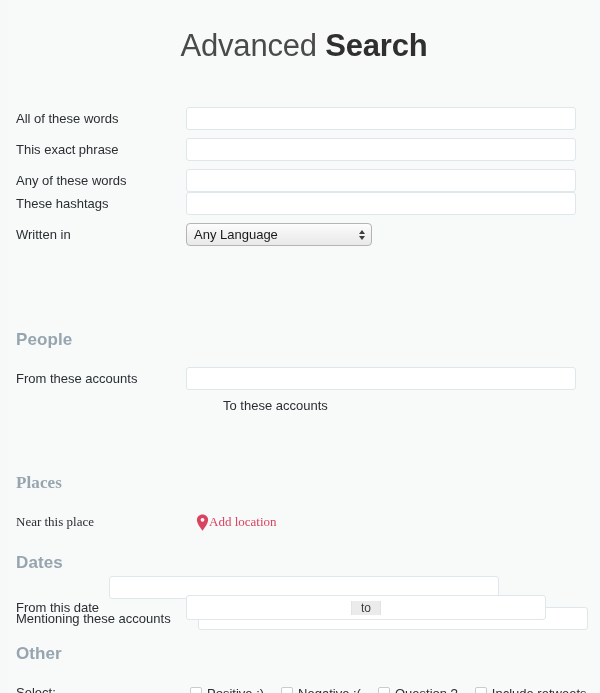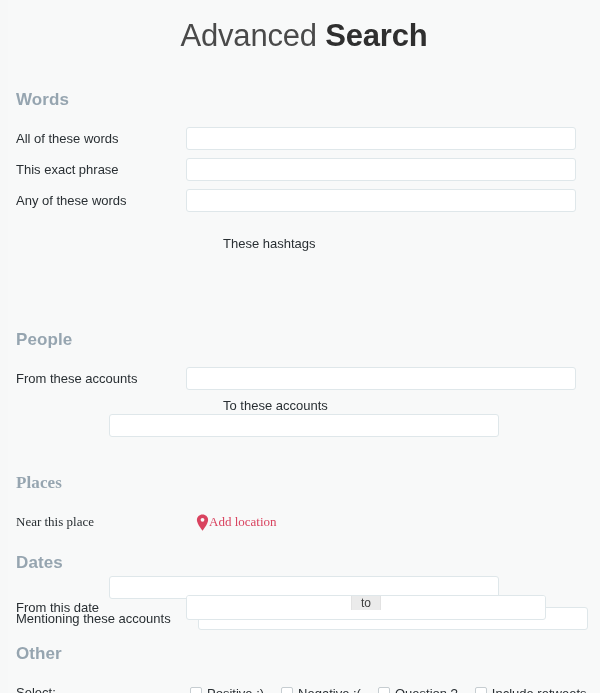--- a/index.html
+++ b/index.html
@@ -24,21 +24,21 @@
     height: 693px;
     background: #f8f9f9;
     box-sizing: border-box;
   }
 
   
   .title {
     text-align: center;
     font-size: 31px;
     line-height: 1;
-    padding-top: 20px;
+    padding-top: 30px;
     color: #3b3b3b;
     letter-spacing: -0.2px;
     white-space: nowrap;
   }
   .title .t-light {
     font-weight: 400;
     color: #4a4a4a;
   }
   .title .t-bold {
     font-weight: 700;
@@ -144,21 +144,21 @@
     display: block;
   }
   .loc-text {
     font-size: 13px;
     color: #d9435f;
   }
 
   
   .daterange {
     display: flex;
-    align-items: flex-start;
+    align-items: center;
     width: 360px;
     height: 25px;
     border: 1px solid #dfe7ea;
     border-radius: 3px;
     background: #fff;
     box-sizing: border-box;
     overflow: hidden;
   }
   .daterange .dinput {
     flex: 1 1 0;
@@ -218,21 +218,20 @@
 </head>
 <body>
 
 <div class="page">
 
   <div class="title">
     <span class="t-light">Advanced </span><span class="t-bold">Search</span>
   </div>
 
   <div class="abs" style="top:90px;width:592px;">
-    <div class="section-head">Words</div>
 
     <div class="row" style="margin-top:17px;">
       <div class="row-label">All of these words</div>
       <div class="row-field">
         <input class="txt" type="text" value="" style="">
       </div>
     </div>
 
     <div class="row" style="margin-top:8px;">
       <div class="row-label">This exact phrase</div>
@@ -242,27 +241,41 @@
     </div>
 
     <div class="row" style="margin-top:8px;">
       <div class="row-label">Any of these words</div>
       <div class="row-field">
         <input class="txt" type="text" value="" style="">
       </div>
     </div>
 
 
-    <div class="row" style="margin-top:24px;flex-direction:column;">
+    <div class="row" style="margin-top:0;">
       <div class="row-label">These hashtags</div>
       <div class="row-field">
         <input class="txt" type="text" value="" style="">
       </div>
     </div>
 
+    <div class="row" style="margin-top:8px;">
+      <div class="row-label">Written in</div>
+      <div class="row-field">
+        <span class="sel-wrap">
+          <select class="sel">
+            <option>Any Language</option>
+          </select>
+          <span class="sel-arrows">
+            <i class="up"></i>
+              <i class="down"></i>
+          </span>
+        </span>
+      </div>
+    </div>
   </div>
 
   <div class="abs" style="top:330px;width:592px;">
     <div class="section-head">People</div>
 
     <div class="row" style="margin-top:17px;">
       <div class="row-label">From these accounts</div>
       <div class="row-field">
         <input class="txt" type="text" value="" style="">
       </div>

